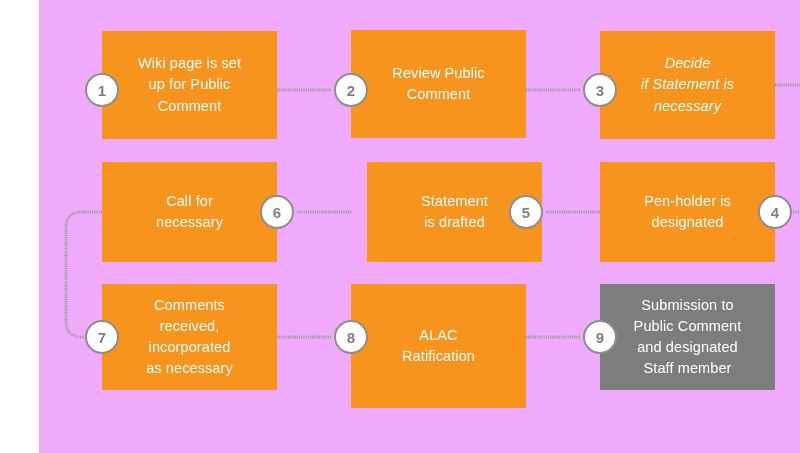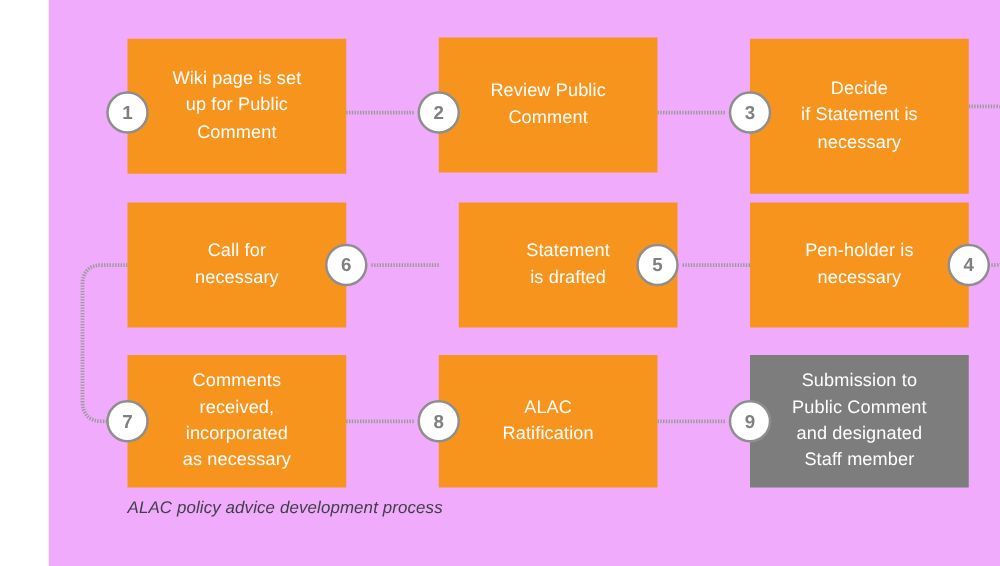--- a/index.html
+++ b/index.html
@@ -95,57 +95,56 @@
         <span class="node-label">Wiki page is set
 up for Public
 Comment</span>
       </div>
       <div class="badge" style="left: 46px; top: 73px;">1</div>
       <div class="node node-orange" style="left: 312px; top: 30px; width: 175px; height: 108px;">
         <span class="node-label">Review Public
 Comment</span>
       </div>
       <div class="badge" style="left: 295px; top: 73px;">2</div>
-      <div class="node node-orange" style="left: 561px; top: 31px; width: 175px; height: 124px;">
+      <div class="node node-orange" style="left: 561px; top: 31px; width: 175px; height: 108px; font-style: italic;">
         <span class="node-label">Decide
 if Statement is
 necessary</span>
       </div>
       <div class="badge" style="left: 544px; top: 73px;">3</div>
       <div class="node node-orange" style="left: 561px; top: 162px; width: 175px; height: 100px;">
         <span class="node-label">Pen-holder is
-necessary</span>
+designated</span>
       </div>
       <div class="badge" style="left: 719px; top: 195px;">4</div>
       <div class="node node-orange" style="left: 328px; top: 162px; width: 175px; height: 100px;">
         <span class="node-label">Statement
 is drafted</span>
       </div>
       <div class="badge" style="left: 470px; top: 195px;">5</div>
       <div class="node node-orange" style="left: 63px; top: 162px; width: 175px; height: 100px;">
         <span class="node-label">Call for
 necessary</span>
       </div>
       <div class="badge" style="left: 221px; top: 195px;">6</div>
       <div class="node node-orange" style="left: 63px; top: 284px; width: 175px; height: 106px;">
         <span class="node-label">Comments
 received,
 incorporated
 as necessary</span>
       </div>
       <div class="badge" style="left: 46px; top: 320px;">7</div>
-      <div class="node node-orange" style="left: 312px; top: 284px; width: 175px; height: 106px;">
+      <div class="node node-orange" style="left: 312px; top: 284px; width: 175px; height: 124px;">
         <span class="node-label">ALAC
 Ratification</span>
       </div>
       <div class="badge" style="left: 295px; top: 320px;">8</div>
       <div class="node node-gray" style="left: 561px; top: 284px; width: 175px; height: 106px;">
         <span class="node-label">Submission to
 Public Comment
 and designated
 Staff member</span>
       </div>
       <div class="badge" style="left: 544px; top: 320px;">9</div>
     </div>
 
-  <div class="caption">ALAC policy advice development process</div>
 
 </div>
 
 </body></html>

